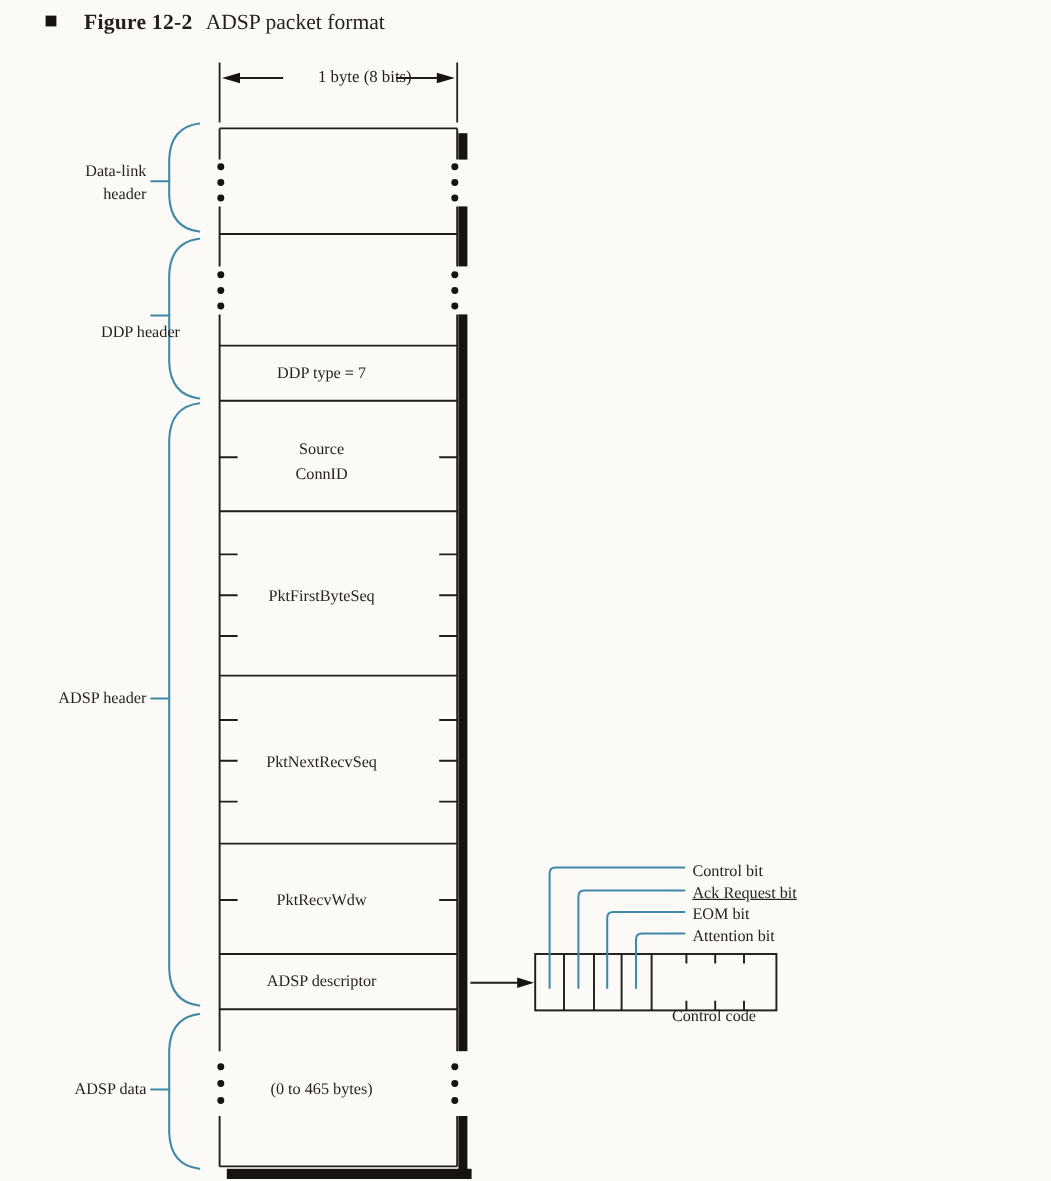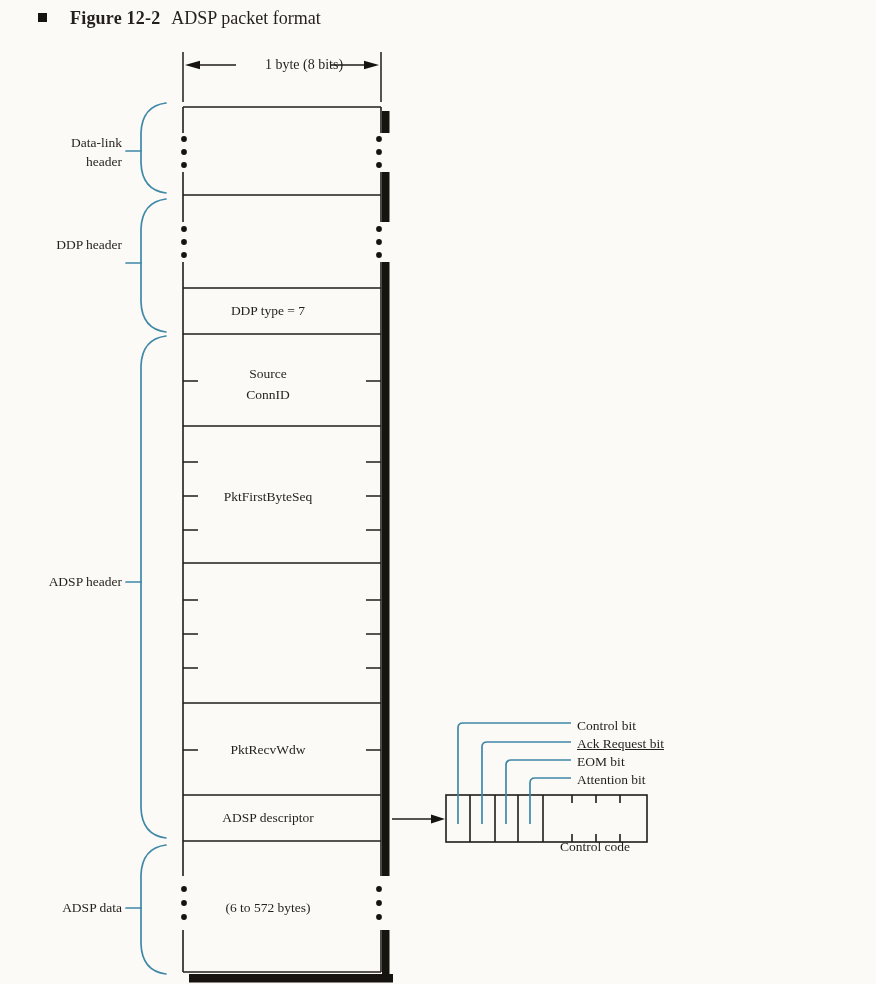--- a/index.html
+++ b/index.html
@@ -9,21 +9,21 @@
   }
   .caption{position:absolute;top:8px;left:38px;display:flex;align-items:flex-start;font-size:18px;line-height:20px;text-align:right;}
   .caption .bullet{width:9px;height:9px;background:#17140f;margin-top:5px;margin-right:23px;}
   .caption .fig-label{font-weight:bold;letter-spacing:.2px;}
   .caption .fig-title{margin-left:11px;}
   svg{position:absolute;top:0;left:0;}
   .lbl{position:absolute;font-size:13.5px;white-space:pre-line;}
   .scale-lbl{left:184px;width:156px;top:57px;text-align:center;font-size:14px;padding-left:42px;}
   .side{left:0;width:122px;text-align:right;line-height:19px;}
   .side-dl{top:133px;}
-  .side-ddp{top:235px;}
+  .side-ddp{top:267px;padding-left:28px;}
   .side-adsph{top:572px;}
   .side-adspd{top:898px;}
   .field{left:184px;width:168px;text-align:center;line-height:21px;}
   .f-ddp-type{top:300px;}
   .f-conn{top:363px;}
   .f-first{top:486px;}
   .f-next{top:624px;}
   .f-wdw{top:739px;}
   .f-desc{top:807px;}
   .f-size{top:897px;}
@@ -134,23 +134,24 @@
   <div class="lbl side side-dl">Data-link
 header</div>
   <div class="lbl side side-ddp">DDP header</div>
   <div class="lbl side side-adsph">ADSP header</div>
   <div class="lbl side side-adspd">ADSP data</div>
 
   <div class="lbl field f-ddp-type">DDP type = 7</div>
   <div class="lbl field f-conn">Source
 ConnID</div>
   <div class="lbl field f-first">PktFirstByteSeq</div>
+  <div class="lbl field f-next">PktNextRecvSeq</div>
   <div class="lbl field f-wdw">PktRecvWdw</div>
   <div class="lbl field f-desc">ADSP descriptor</div>
-  <div class="lbl field f-size">(6 to 572 bytes)</div>
+  <div class="lbl field f-size">(0 to 465 bytes)</div>
 
   <div class="lbl bit bit-1">Control bit</div>
   <div class="lbl bit bit-2">Ack Request bit</div>
   <div class="lbl bit bit-3">EOM bit</div>
   <div class="lbl bit bit-4">Attention bit</div>
   <div class="lbl ctl-code">Control code</div>
 
 </div>
 
 </body></html>

